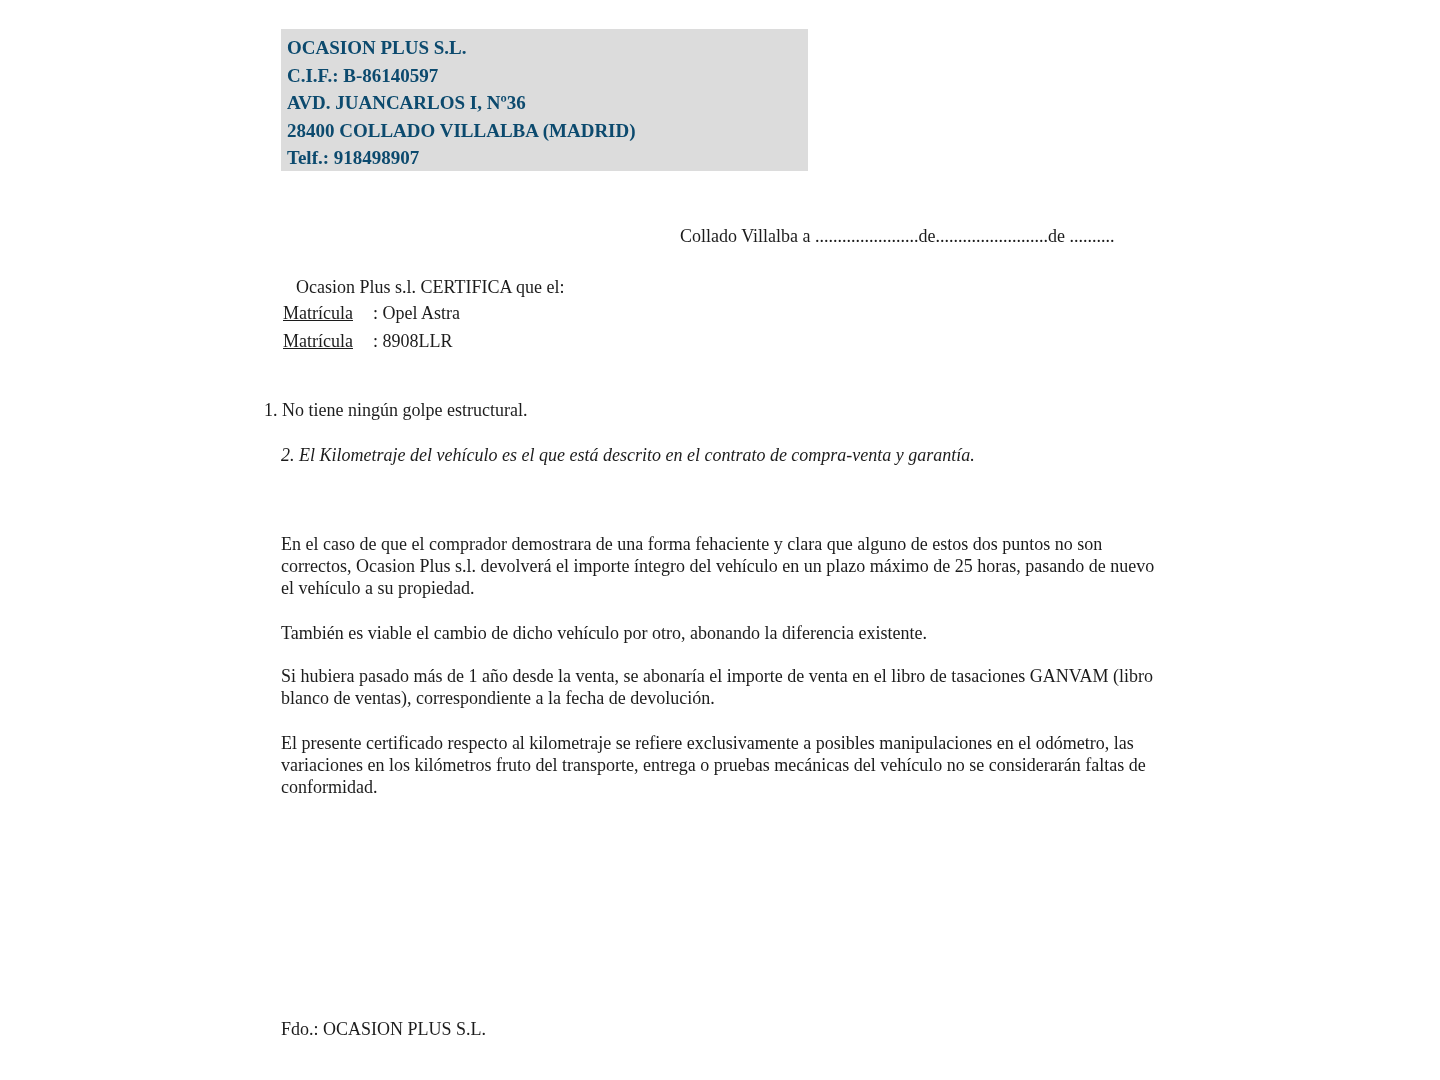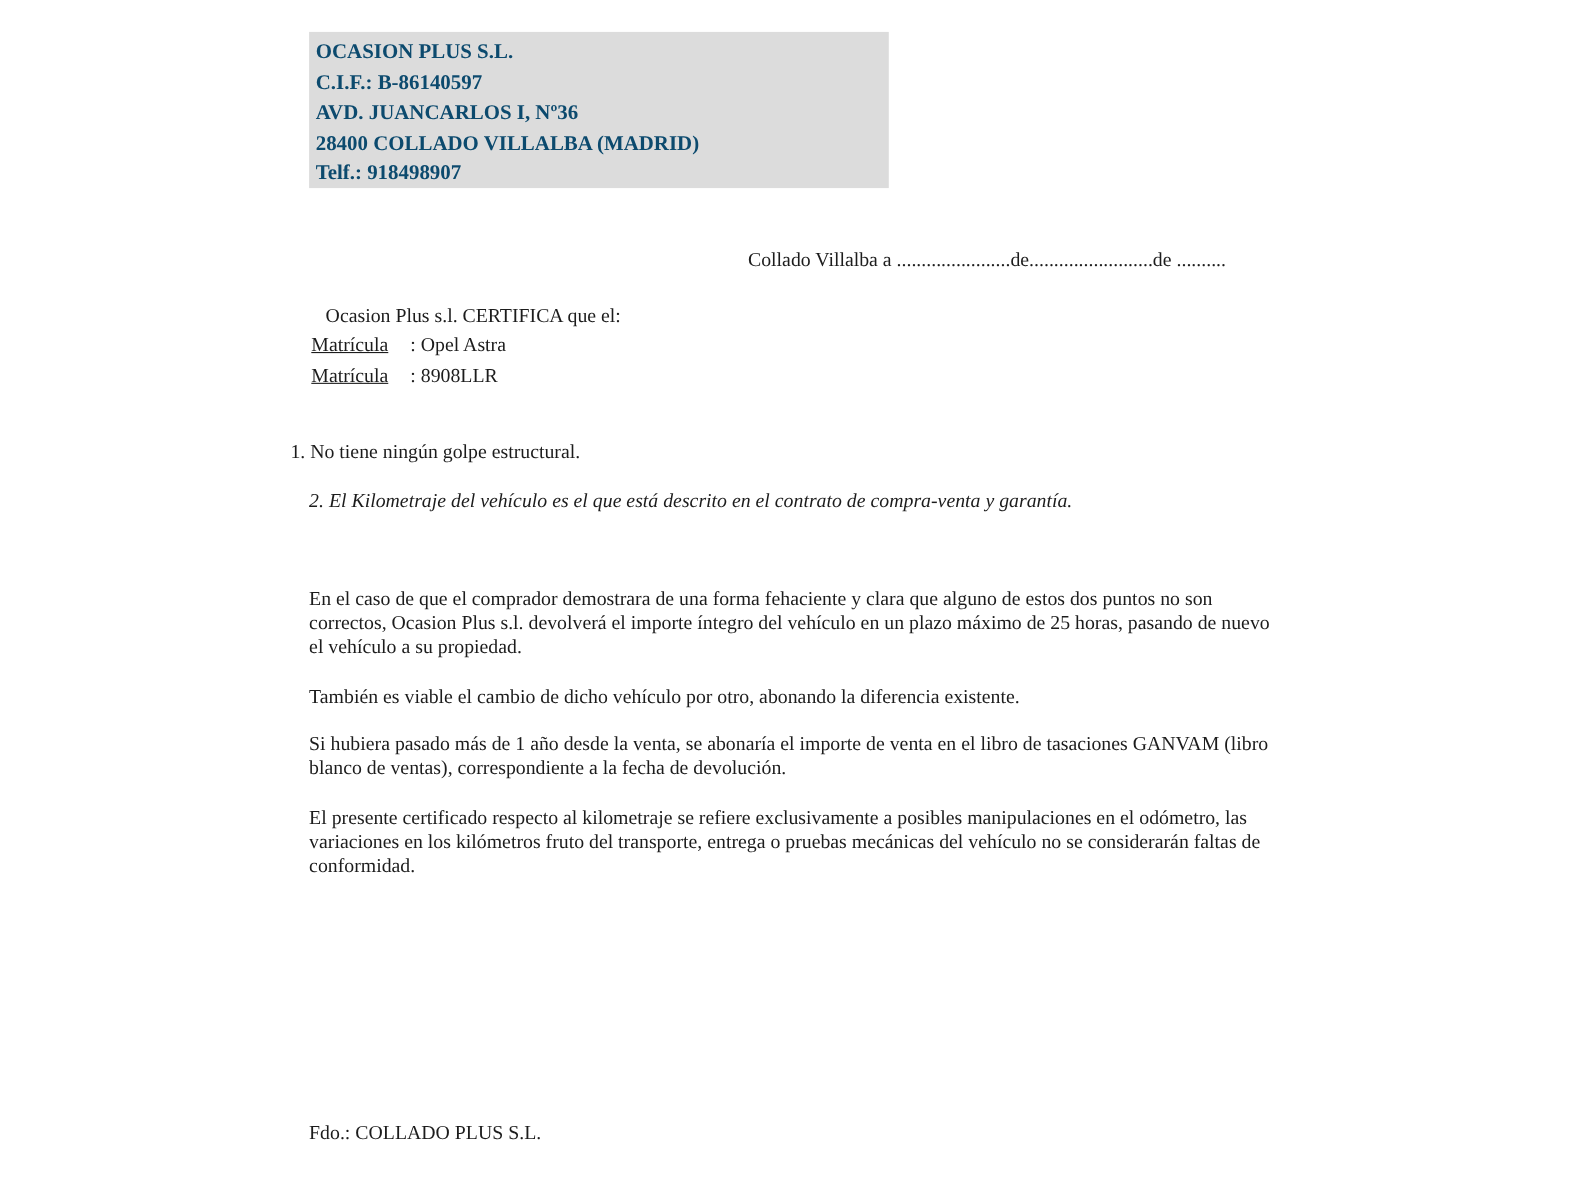--- a/index.html
+++ b/index.html
@@ -47,13 +47,13 @@
 </div>
 
 <div class="abs" style="left:264px; top:399px;">1. No tiene ningún golpe estructural.</div>
 <div class="abs" style="left:281px; top:444px;font-style:italic;">2. El Kilometraje del vehículo es el que está descrito en el contrato de compra-venta y garantía.</div>
 
 <div class="para" style="top:533px;">En el caso de que el comprador demostrara de una forma fehaciente y clara que alguno de estos dos puntos no son correctos, Ocasion Plus s.l. devolverá el importe íntegro del vehículo en un plazo máximo de 25 horas, pasando de nuevo el vehículo a su propiedad.</div>
 <div class="para" style="top:622px;">También es viable el cambio de dicho vehículo por otro, abonando la diferencia existente.</div>
 <div class="para" style="top:665px;">Si hubiera pasado más de 1 año desde la venta, se abonaría el importe de venta en el libro de tasaciones GANVAM (libro blanco de ventas), correspondiente a la fecha de devolución.</div>
 <div class="para" style="top:732px;">El presente certificado respecto al kilometraje se refiere exclusivamente a posibles manipulaciones en el odómetro, las variaciones en los kilómetros fruto del transporte, entrega o pruebas mecánicas del vehículo no se considerarán faltas de conformidad.</div>
 
-<div class="abs signature">Fdo.: COLLADO PLUS S.L.</div>
+<div class="abs signature">Fdo.: OCASION PLUS S.L.</div>
 
 </body></html>

